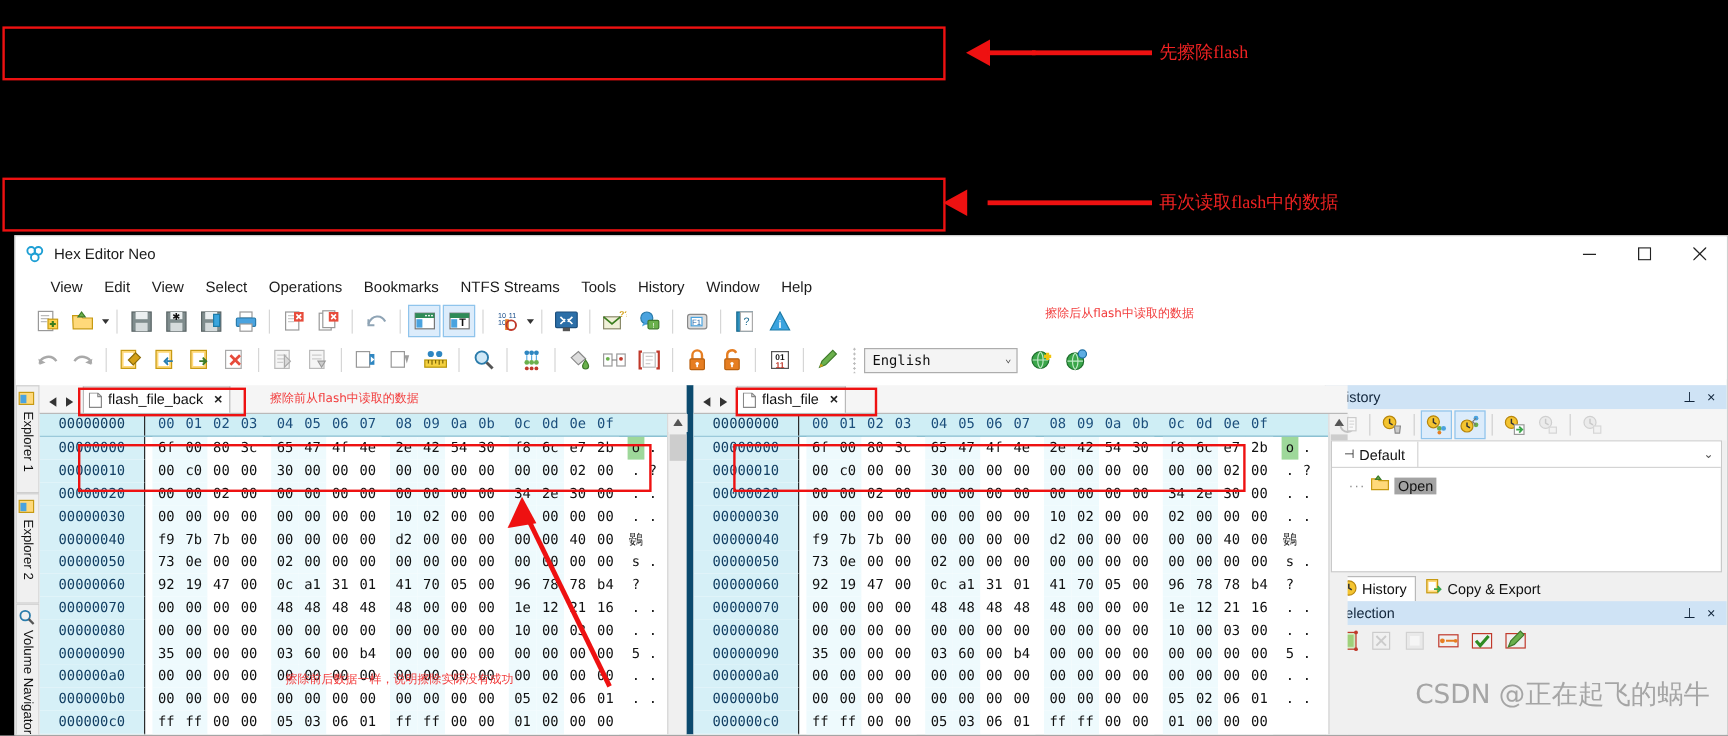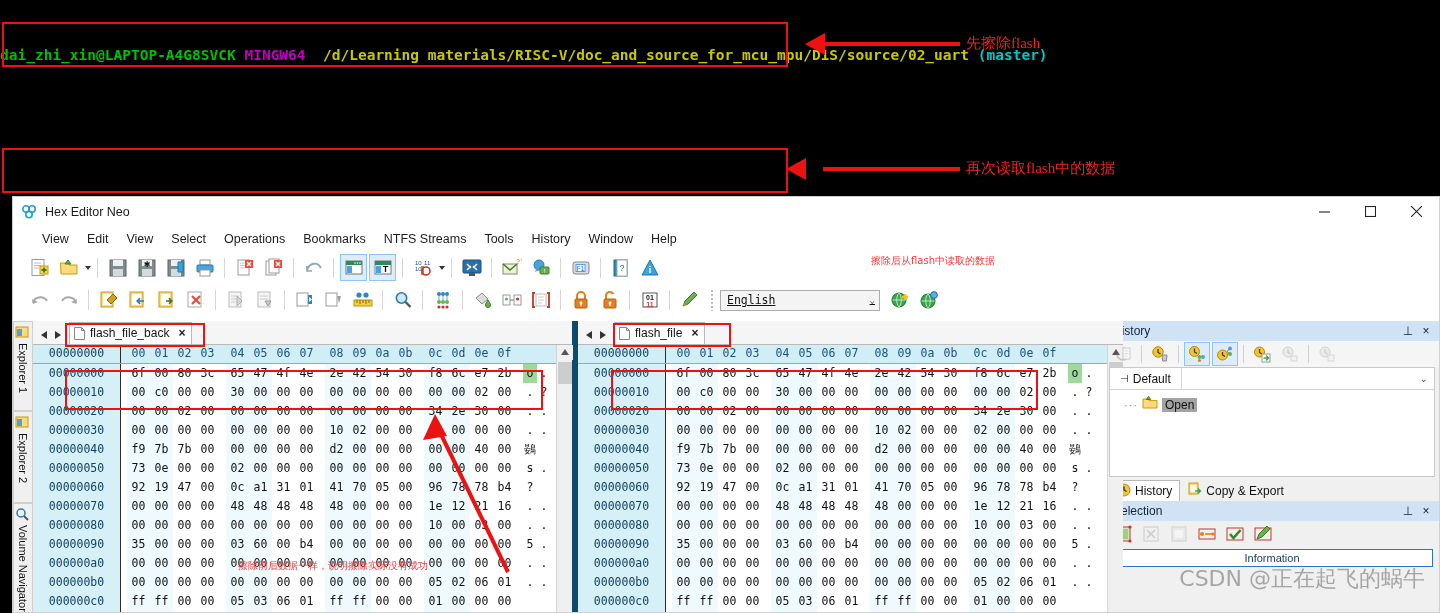--- a/index.html
+++ b/index.html
@@ -100,24 +100,24 @@
   .tbtn.sel { background:#dcecfb; border:1px solid #8fc4ec; }
   .tsep { width:1px;height:20px;background:#d6d6d6;margin:0 5px; }
   .tcaret { width:9px; height:27px; display:flex;align-items:center;justify-content:center; }
   .tcaret::after{ content:""; border-left:3.5px solid transparent;border-right:3.5px solid transparent;border-top:4px solid #333; }
   .tbsep-dots {
     width:4px; height:22px; margin:0 6px;
     background-image:radial-gradient(#b9b9b9 35%, transparent 36%);
     background-size:4px 4px;
   }
   .lang-select {
-    width:160px; height:21px; border:1px solid #adadad; background:#f4f4f4;
+    width:128px; height:21px; border:1px solid #adadad; background:#f4f4f4;
     display:flex;align-items:center;justify-content:space-between;
     font-family:"DejaVu Sans Mono","Liberation Mono",monospace;
-    font-size:11.5px; color:#111; padding:0 4px 0 6px;text-decoration:underline;
+    font-size:11.5px; color:#111; padding:0 4px 0 6px;
   }
   .lang-select .cv { font-size:9px;color:#444; }
 
   
   #mainarea { position:absolute; left:0; top:124px; right:0; bottom:0; display:flex; }
 
   
   #leftstrip {
     width:20px; background:#f0f0f0; border-right:1px solid #cfcfcf;
     position:relative; flex:0 0 auto;
@@ -258,21 +258,20 @@
   .ovl-text {
     color:#f23b3b; font-size:10px; font-family:"DejaVu Sans","Liberation Sans",sans-serif;
     white-space:nowrap;
   }
   .ovl-arrow-svg { position:absolute; pointer-events:none; }
 </style>
 </head>
 <body>
 
 <div id="terminal">
-  <div class="tline"><span class="t-user">dai_zhi_xin@LAPTOP-A4G8SVCK</span><span class="t-white"> </span><span class="t-host">MINGW64</span><span class="t-white">  </span><span class="t-path">/d/Learning materials/RISC-V/doc_and_source_for_mcu_mpu/D1S/source/02_uart</span><span class="t-white"> </span><span class="t-branch">(master)</span></div>
   
   
   
   
   
   
   
 </div>
 
 <div class="tbox" style="left:2px; top:22px; width:786px; height:45px;"></div>
@@ -1008,30 +1007,28 @@
                   <path d="M4 9l3.5 4 7-8" stroke="#2e8b22" stroke-width="2.6" fill="none"></path>
                 </svg>
             </div>
             <div class="dbtn">
               <svg width="18" height="18" viewBox="0 0 18 18">
                   <rect x="1" y="3" width="16" height="12" fill="none" stroke="#c0392b"></rect>
                   <path d="M3 14l2-5 8-8 3 3-8 8z" fill="#6ab04c" stroke="#3e7a2a"></path>
                 </svg>
             </div>
           </div>
-          <div class="infobox">
-            <span>Information</span>
-          </div>
         </div>
       </div>
 
     </div>
   </div>
 
   <div class="ovl ovl-box" style="left:52px; top:126px; width:140px; height:24px;"></div>
+  <div class="ovl ovl-text" style="left:212px; top:128px;">擦除前从flash中读取的数据</div>
 
   <div class="ovl ovl-box" style="left:600px; top:126px; width:118px; height:24px;"></div>
   <div class="ovl ovl-text" style="left:858px; top:57px;">擦除后从flash中读取的数据</div>
 
   <div class="ovl ovl-box" style="left:52px; top:173px; width:478px; height:40px;"></div>
   <div class="ovl ovl-box" style="left:598px; top:173px; width:427px; height:40px;"></div>
 
   <div class="ovl ovl-text" style="left:225px; top:362px;">擦除前后数据一样，说明擦除实际没有成功</div>
 
   <svg class="ovl-arrow-svg" width="180" height="190" style="left:400px; top:195px;">

